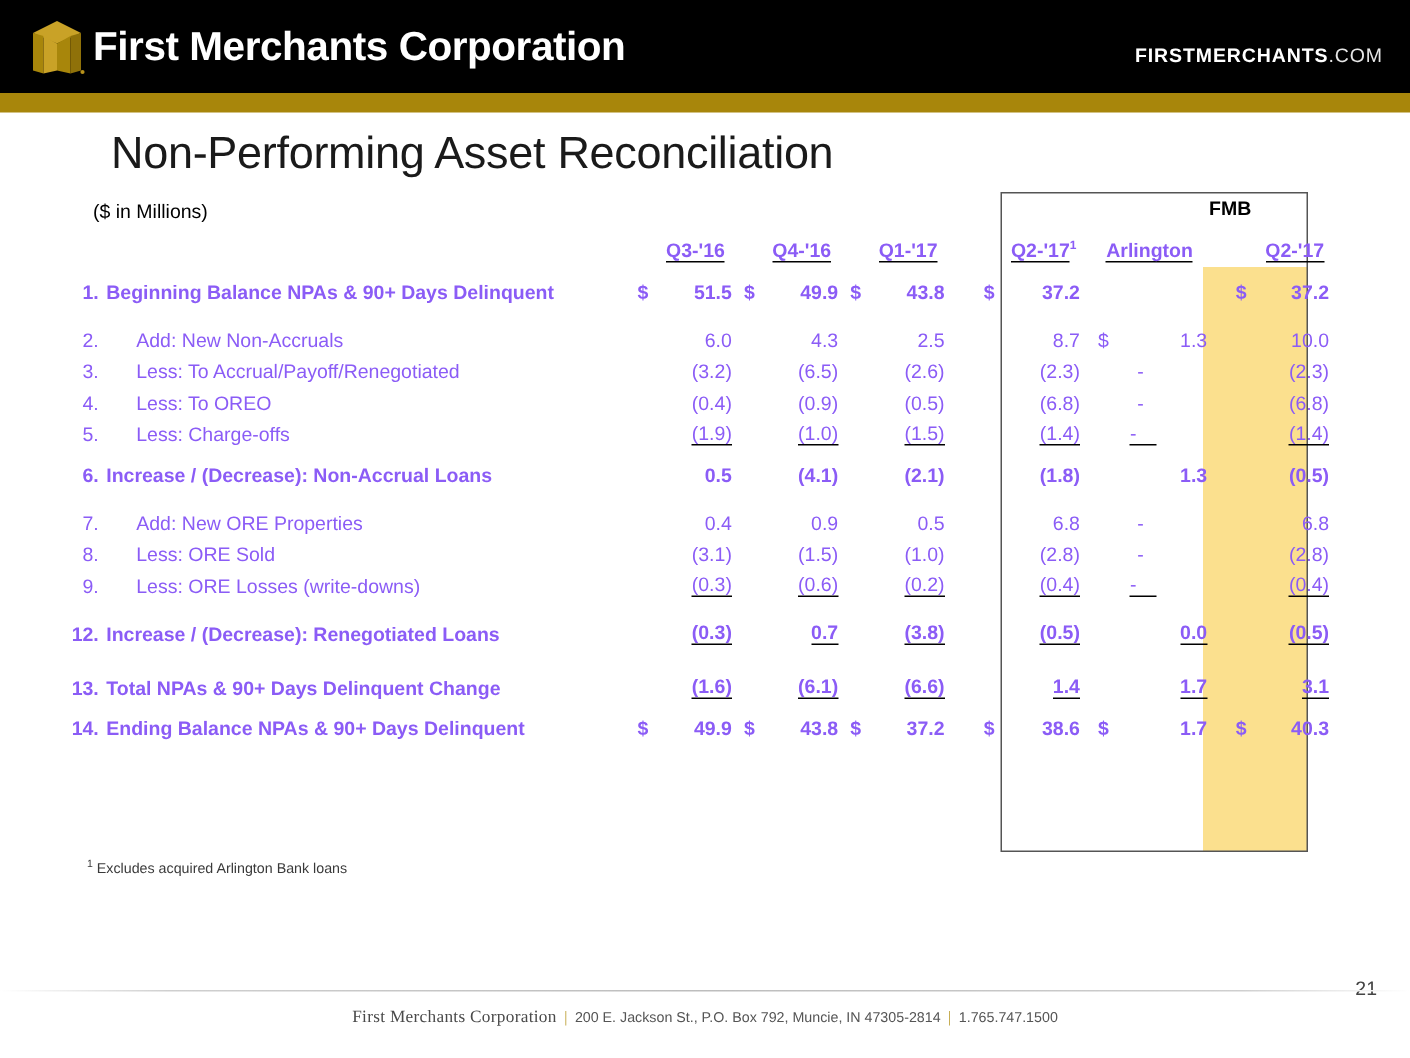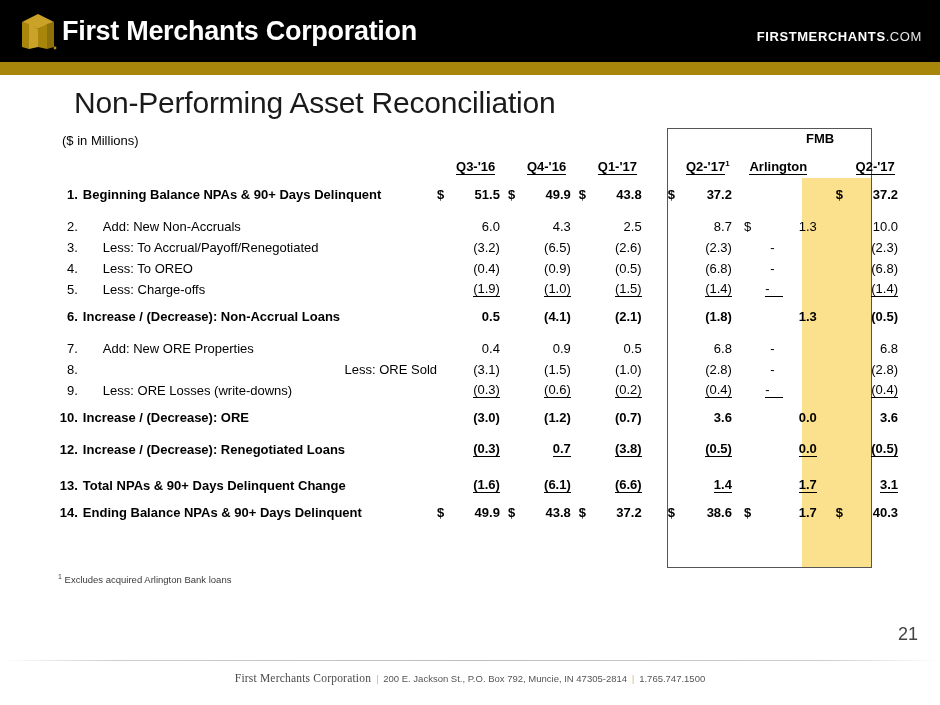--- a/index.html
+++ b/index.html
@@ -61,25 +61,25 @@
     border:1.5px solid #555;
     box-sizing:border-box;
   }
   .highlight-col{
     position:absolute;left:802px;top:178px;width:70px;height:390px;
     background:#fbe08e;
   }
 
   
   .tbl{
-    position:absolute;left:54px;top:128px;
+    position:absolute;left:42px;top:128px;
     width:856px;
     border-collapse:collapse;
     font-size:13px;
-    color:#000000;
+    color:#8b5cf6;
   }
   .tbl td{padding:0;vertical-align:bottom;white-space:nowrap;}
 
   .c-num{width:26px;text-align:right;padding-right:5px !important;}
   .c-lbl{width:355px;text-align:left;}
   .c-dol{width:17px;text-align:left;}
   .c-val{width:52px;text-align:right;padding-right:8px !important;}
   .c-gap{width:14px;}
   .c-dol2{width:19px;text-align:left;padding-left:8px !important;}
   .c-val2{width:50px;text-align:right;padding-right:8px !important;margin-left:28px;}
@@ -107,22 +107,22 @@
   }
   .sup{font-size:8px;vertical-align:super;line-height:0;}
 
   .footnote{
     position:absolute;left:58px;top:574px;
     font-size:9.5px;color:#3a3a3a;
   }
   .footnote .sup{font-size:7px;}
 
   .pagenum{
-    position:absolute;right:22px;top:624px;
-    font-size:18px;color:#444;
+    position:absolute;right:22px;top:651px;
+    font-size:13px;color:#444;
   }
 
   
   .footer-rule{
     position:absolute;left:0;top:660px;width:940px;height:1px;
     background:linear-gradient(to right,#ffffff 0%,#cfcfcf 12%,#bdbdbd 50%,#cfcfcf 88%,#ffffff 100%);
   }
   .footer{
     position:absolute;left:0;top:672px;width:940px;
     text-align:center;
@@ -330,21 +330,21 @@
       <td class="c-gap"></td>
       <td class="c-dol2"></td>
       <td class="c-val2">6.8</td>
       <td class="c-arl" style="text-align:center !important;padding-right:22px !important;">-</td>
       <td class="c-dol3"></td>
       <td class="c-fmb">6.8</td>
     </tr>
 
     <tr class="r">
       <td class="c-num">8.</td>
-      <td class="c-lbl" style="padding-left:20px !important;text-align:right;">Less: ORE Sold</td>
+      <td class="c-lbl" style="padding-left:20px !important;">Less: ORE Sold</td>
       <td class="c-dol"></td>
       <td class="c-val">(3.1)</td>
       <td class="c-dol"></td>
       <td class="c-val">(1.5)</td>
       <td class="c-dol"></td>
       <td class="c-val">(1.0)</td>
       <td class="c-gap"></td>
       <td class="c-dol2"></td>
       <td class="c-val2">(2.8)</td>
       <td class="c-arl" style="text-align:center !important;padding-right:22px !important;">-</td>
@@ -362,36 +362,20 @@
       <td class="c-dol"></td>
       <td class="c-val"><span class="u-single">(0.2)</span></td>
       <td class="c-gap"></td>
       <td class="c-dol2"></td>
       <td class="c-val2"><span class="u-single">(0.4)</span></td>
       <td class="c-arl" style="text-align:center !important;padding-right:18px !important;"><span class="u-single" style="min-width:18px;text-align:left;">-</span></td>
       <td class="c-dol3"></td>
       <td class="c-fmb"><span class="u-single">(0.4)</span></td>
     </tr>
 
-    <tr class="r-tall b">
-      <td class="c-num">10.</td>
-      <td class="c-lbl">Increase / (Decrease): ORE</td>
-      <td class="c-dol"></td>
-      <td class="c-val">(3.0)</td>
-      <td class="c-dol"></td>
-      <td class="c-val">(1.2)</td>
-      <td class="c-dol"></td>
-      <td class="c-val">(0.7)</td>
-      <td class="c-gap"></td>
-      <td class="c-dol2"></td>
-      <td class="c-val2">3.6</td>
-      <td class="c-arl">0.0</td>
-      <td class="c-dol3"></td>
-      <td class="c-fmb">3.6</td>
-    </tr>
 
     <tr class="spacer">
         <td colspan="14"></td>
       </tr>
 
 
     <tr class="r b">
       <td class="c-num">12.</td>
       <td class="c-lbl">Increase / (Decrease): Renegotiated Loans</td>
       <td class="c-dol"></td>

